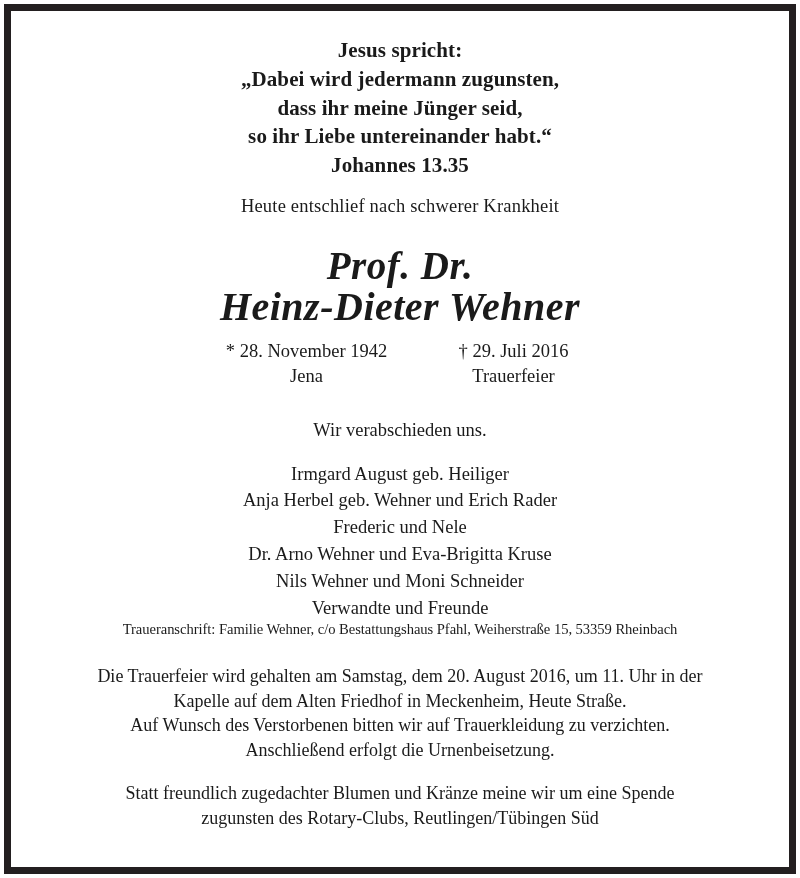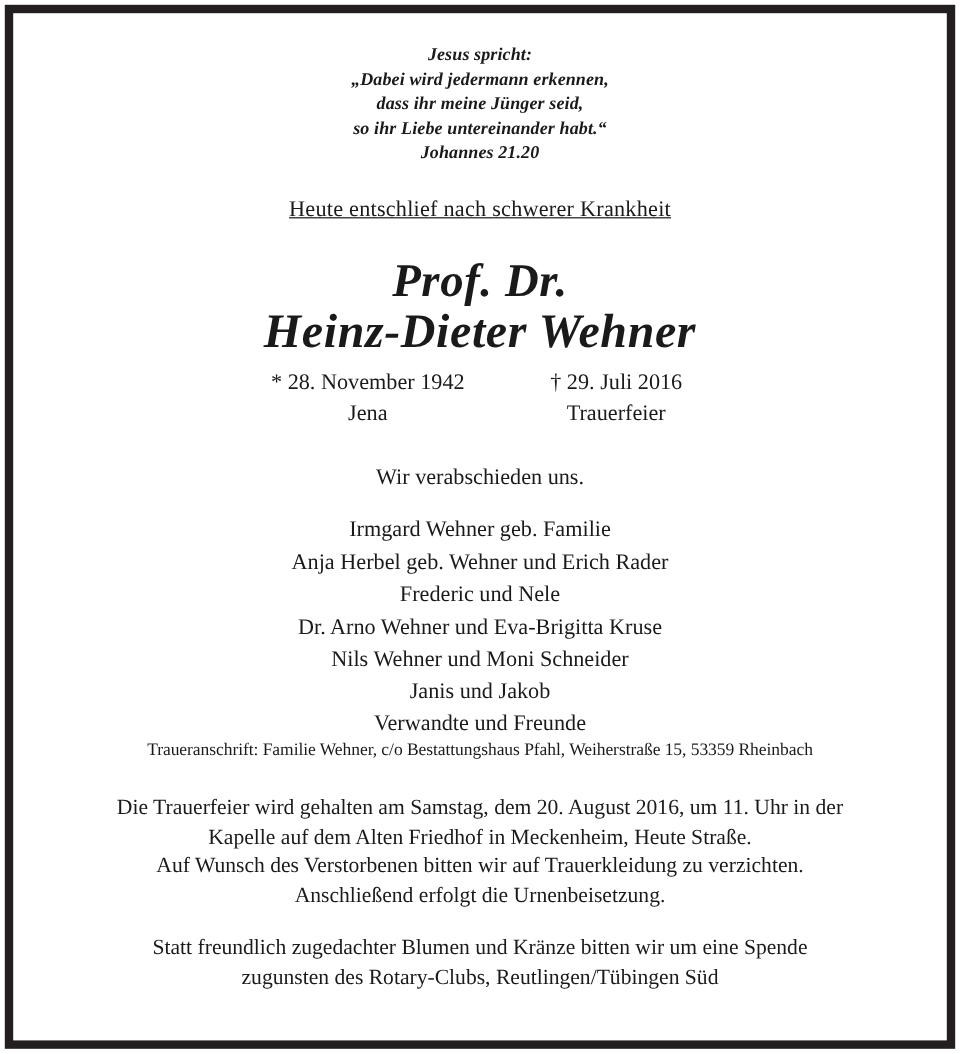--- a/index.html
+++ b/index.html
@@ -34,34 +34,32 @@
     align-items: center;
     padding: 0 14px;
   }
 
   
   .center { text-align: center; width: 100%; }
 
   
   .scripture {
     margin-top: 25px;
-    font-style: italic;
     font-weight: bold;
-    font-size: 15px;
+    font-size: 21px;
     line-height: 1.37;
     letter-spacing: 0.1px;
   }
   .scripture .ref { display: block; }
 
   
   .intro {
-    margin-top: 26px;
+    margin-top: 16px;
     font-size: 18.5px;
     letter-spacing: 0.2px;
-    text-decoration: underline;
   }
 
   
   .name-block {
     margin-top: 28px;
     font-style: italic;
     font-weight: bold;
     line-height: 1.06;
     white-space: nowrap;
   }
@@ -124,24 +122,24 @@
   .donation div { white-space: nowrap; }
 </style>
 </head>
 <body>
 
 <div class="notice">
   <div class="notice-frame">
 
     <div class="scripture center">
       <div>Jesus spricht:</div>
-      <div>„Dabei wird jedermann erkennen,</div>
+      <div>„Dabei wird jedermann zugunsten,</div>
       <div>dass ihr meine Jünger seid,</div>
       <div>so ihr Liebe untereinander habt.“</div>
-      <div class="ref">Johannes 21.20</div>
+      <div class="ref">Johannes 13.35</div>
     </div>
 
     <div class="intro center">Heute entschlief nach schwerer Krankheit</div>
 
     <div class="name-block center">
       <div class="name-title">Prof. Dr.</div>
       <div class="name-full">Heinz-Dieter Wehner</div>
     </div>
 
     <div class="dates">
@@ -157,38 +155,37 @@
           <span>†</span>
           <span>29. Juli 2016</span>
         </div>
         <div class="place">Trauerfeier</div>
       </div>
     </div>
 
     <div class="farewell center">Wir verabschieden uns.</div>
 
     <div class="mourners center">
-      <div>Irmgard Wehner geb. Familie</div>
+      <div>Irmgard August geb. Heiliger</div>
       <div>Anja Herbel geb. Wehner und Erich Rader</div>
       <div>Frederic und Nele</div>
       <div>Dr. Arno Wehner und Eva-Brigitta Kruse</div>
       <div>Nils Wehner und Moni Schneider</div>
-      <div>Janis und Jakob</div>
       <div>Verwandte und Freunde</div>
     </div>
 
     <div class="address center">Traueranschrift: Familie Wehner, c/o Bestattungshaus Pfahl, Weiherstraße 15, 53359 Rheinbach</div>
 
     <div class="service center">
       <div>Die Trauerfeier wird gehalten am Samstag, dem 20. August 2016, um 11. Uhr in der</div>
       <div>Kapelle auf dem Alten Friedhof in Meckenheim, Heute Straße.</div>
       <div>Auf Wunsch des Verstorbenen bitten wir auf Trauerkleidung zu verzichten.</div>
       <div>Anschließend erfolgt die Urnenbeisetzung.</div>
     </div>
 
     <div class="donation center">
-      <div>Statt freundlich zugedachter Blumen und Kränze bitten wir um eine Spende</div>
+      <div>Statt freundlich zugedachter Blumen und Kränze meine wir um eine Spende</div>
       <div>zugunsten des Rotary-Clubs, Reutlingen/Tübingen Süd</div>
 
     </div>
 
   </div>
 </div>
 
 </body></html>

